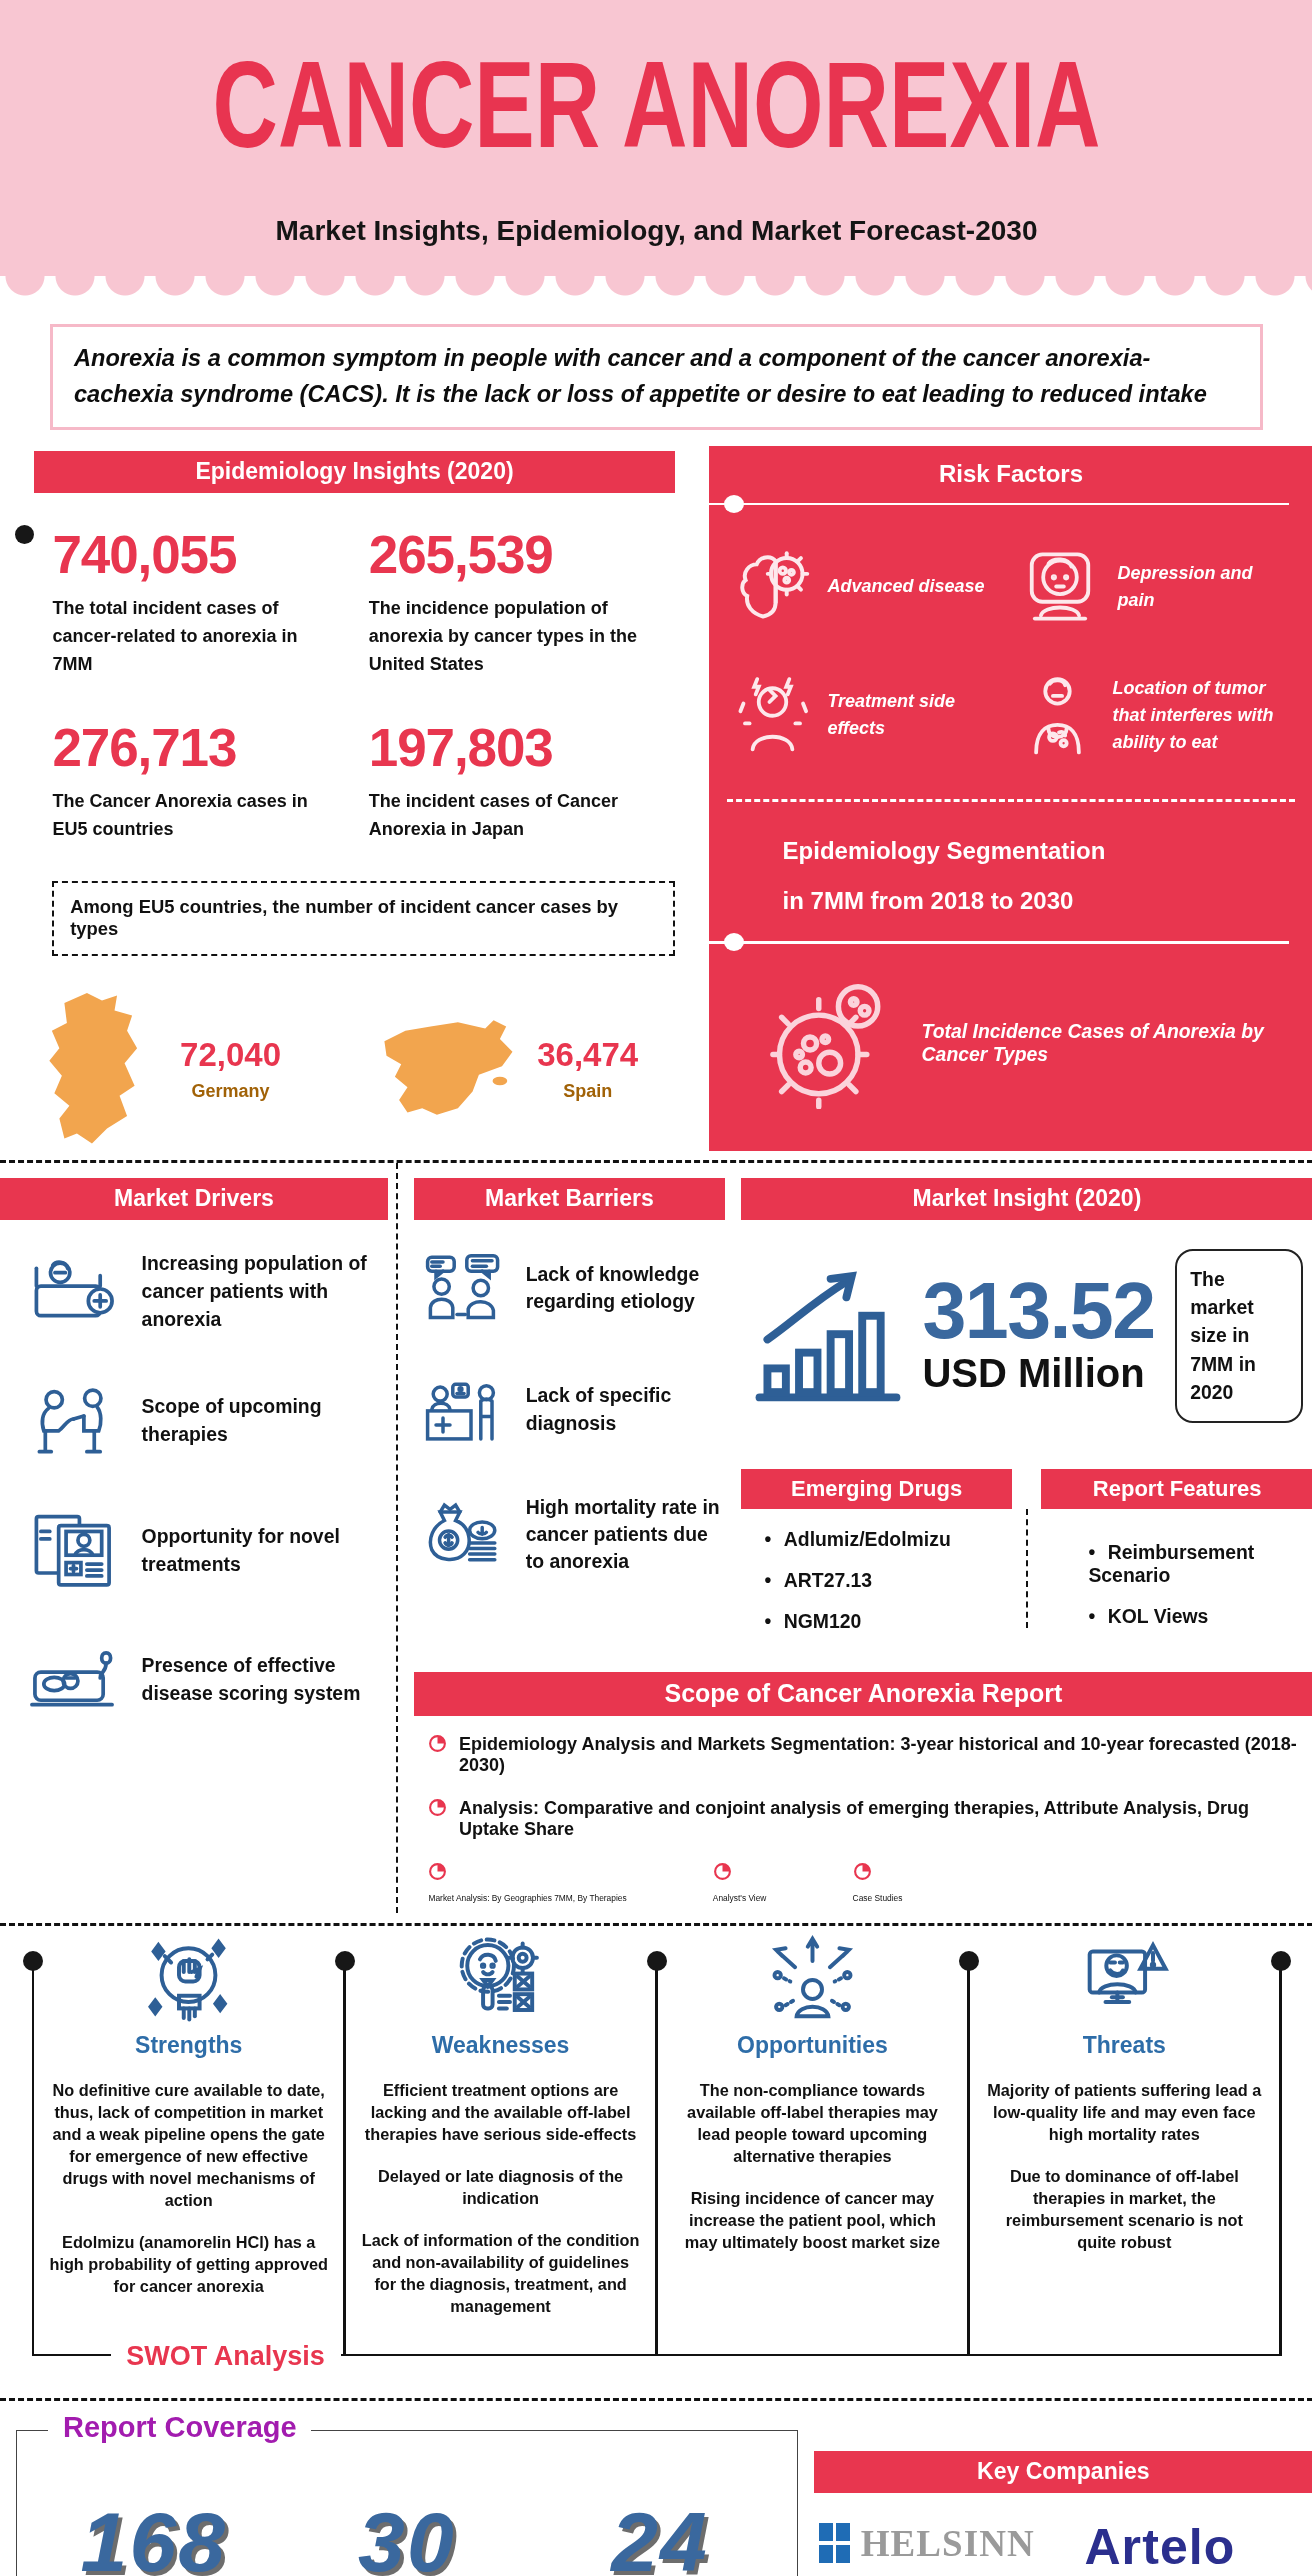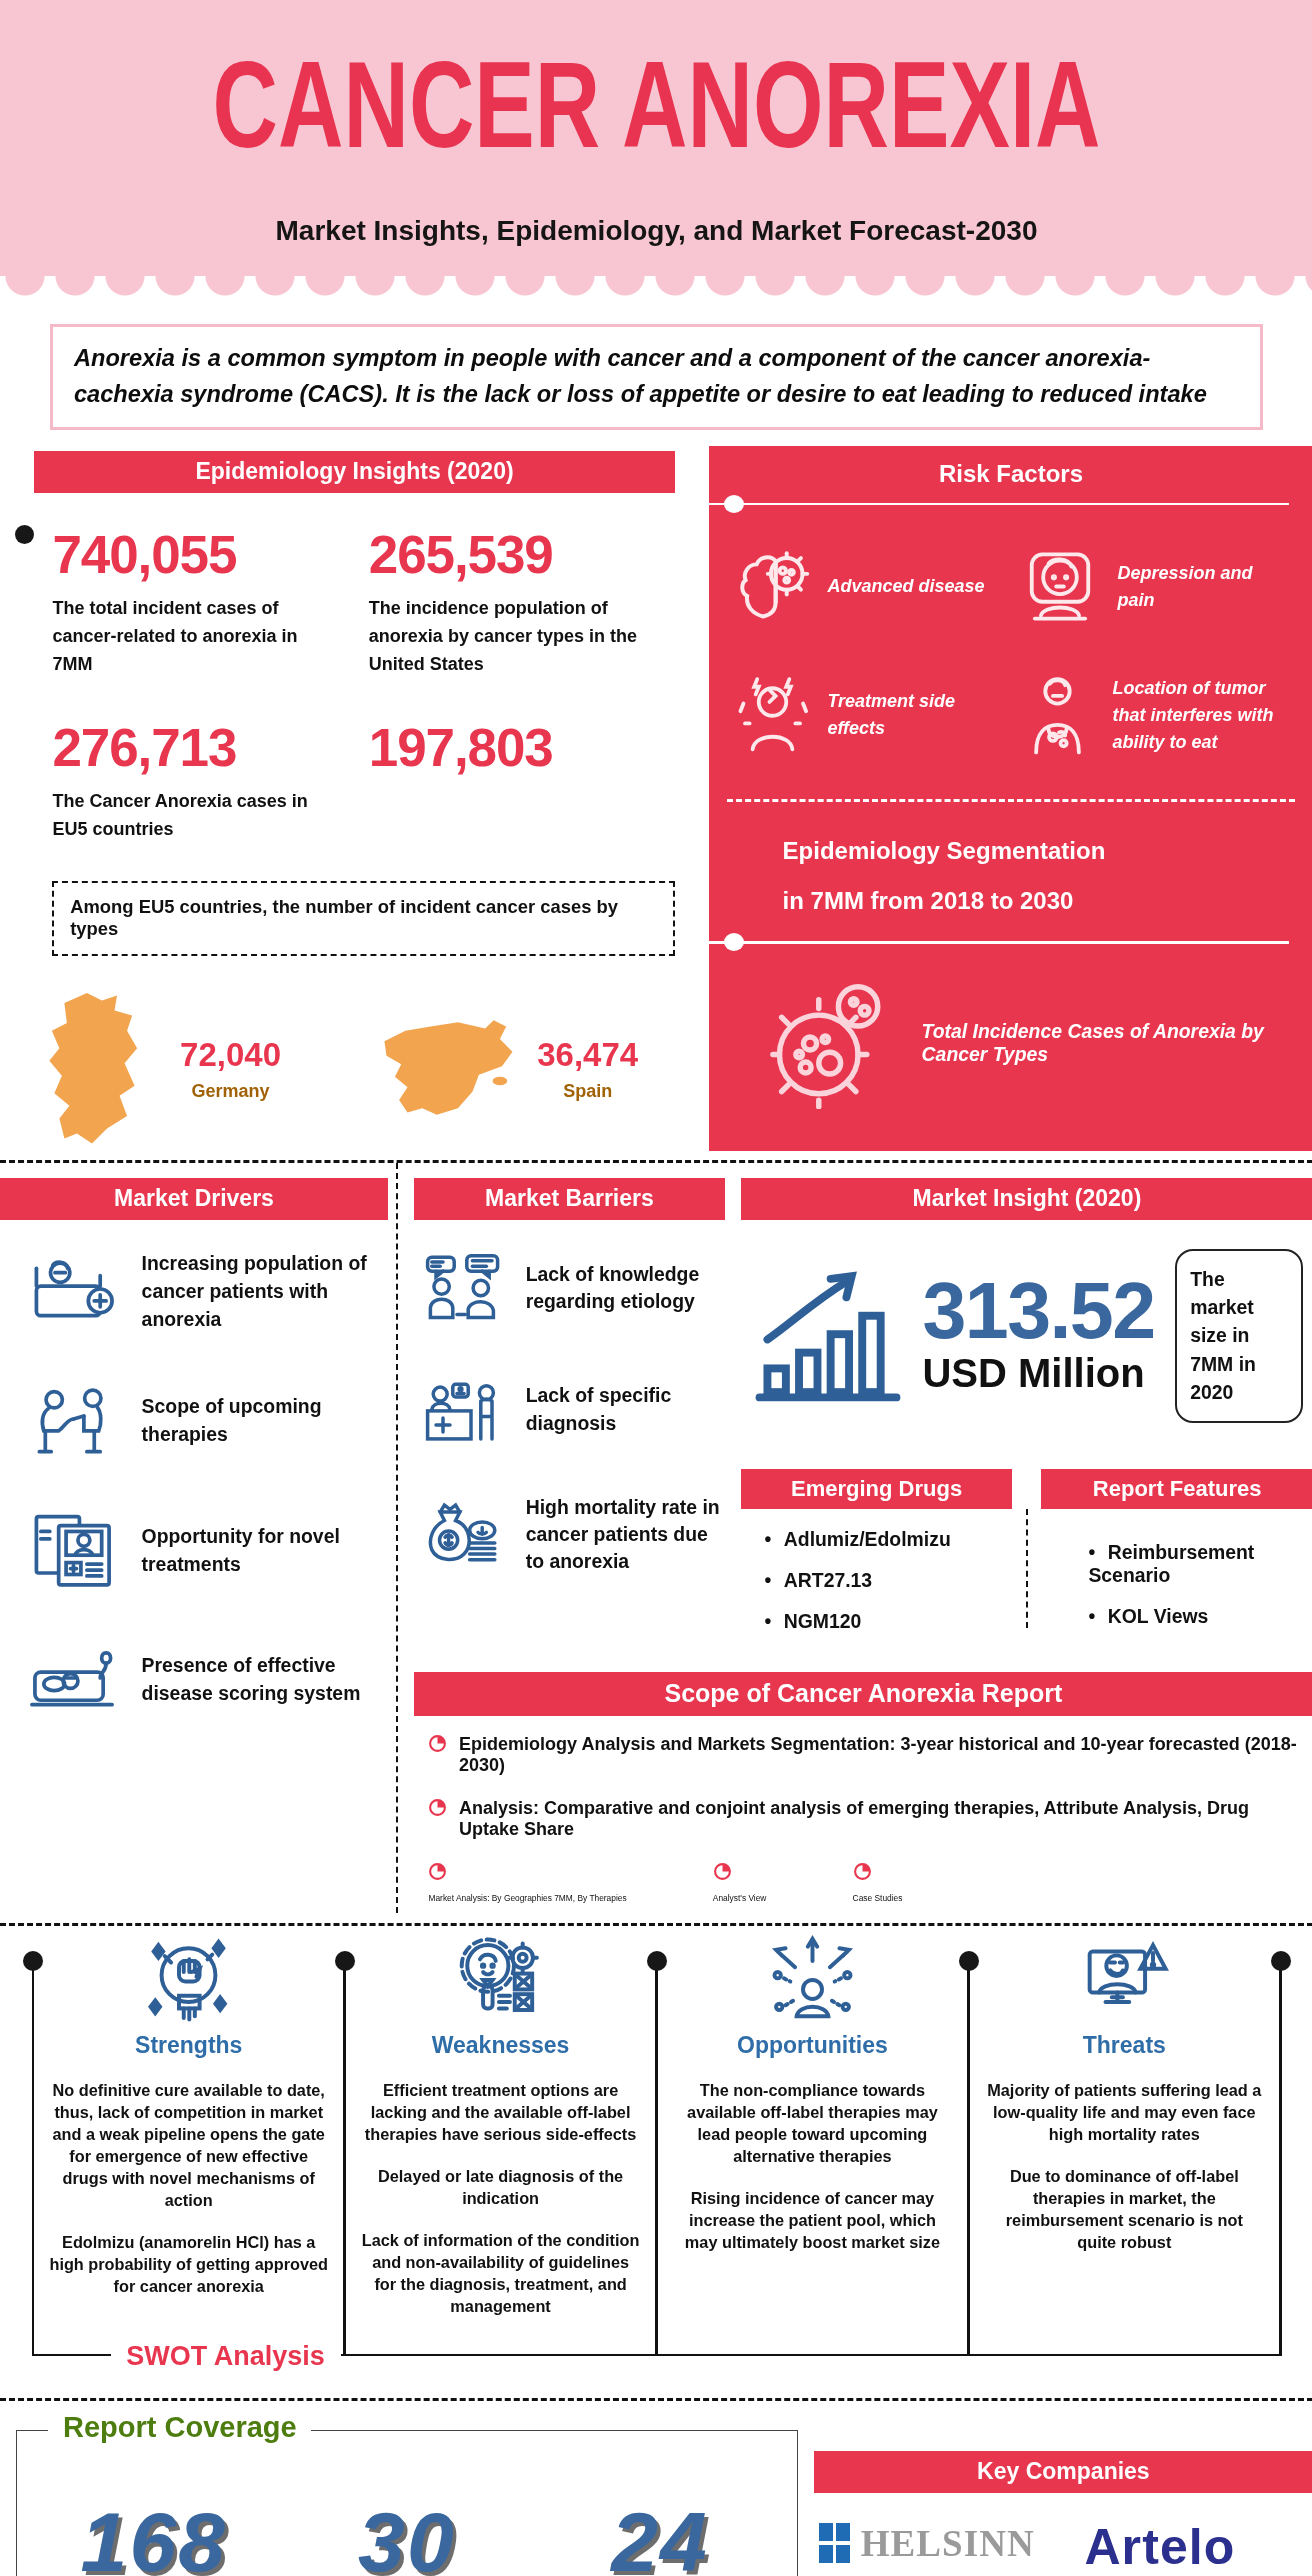--- a/index.html
+++ b/index.html
@@ -107,21 +107,21 @@
   .swot-col h3 { color:#2e6da8; font-size:23px; font-weight:bold; margin-top:3.2px; }
   .swot-col p { font-size:16.3px; font-weight:bold; line-height:1.35; margin-top:20px; }
   .swot-label { position:absolute; left:79px; bottom:-18px; background:#fff; padding:0 15.8px;
                 color:#e8364f; font-size:27px; font-weight:bold; }
   .after-swot { border-top:3.2px dashed #111; margin-top:42px; }
 
   
   .secD { display:grid; grid-template-columns:798px 515px; margin-top:29px; }
   .coverage { margin-left:15.8px; border:1.6px solid #444; position:relative; padding:63px 10.5px 31.5px 10.5px; }
   .coverage h2 { position:absolute; top:-20px; left:31.5px; background:#fff; padding:0 14.7px;
-                 font-size:29px; font-weight:bold; color:#4d7c0f; }
+                 font-size:29px; font-weight:bold; color:#a21caf; }
   .cov-grid { display:grid; grid-template-columns:1fr 1fr 1fr; row-gap:63px; }
   .cov-cell { text-align:center; }
   .cov-num { color:#3a689e; font-size:84px; font-weight:bold; font-style:italic;
              text-shadow:3.7px 3.7px 0 #6d6d6d; letter-spacing:2.1px; }
 
   .rightD { padding:0 0 0 15.8px; }
   .rightD .band { margin-top:21px; }
   .logos { padding:29px 5.3px 0 5.3px; }
   .logo-row { display:flex; align-items:flex-start; justify-content:space-between; }
   .helsinn { width:242px; }
@@ -163,20 +163,21 @@
       <div>
         <div class="stat-num">265,539</div>
         <div class="stat-lbl">The incidence population of anorexia by cancer types in the United States</div>
       </div>
       <div>
         <div class="stat-num">276,713</div>
         <div class="stat-lbl">The Cancer Anorexia cases in EU5 countries</div>
       </div>
       <div>
         <div class="stat-num">197,803</div>
+        <div class="stat-lbl">The incident cases of Cancer Anorexia in Japan</div>
       </div>
     </div>
     <div class="eu5-box">
       <div>Among EU5 countries, the number of incident cancer cases by types</div>
     </div>
     <div class="maps">
       <div class="map-item">
         <span>
           <svg width="126" height="163" viewBox="0 0 100 130">
             <path fill="#f2a54e" d="M38,4 L50,10 L62,6 L60,18 L74,22 L70,34 L78,48 L68,60 L76,78 L64,86 L70,102 L54,112 L42,124 L30,116 L20,120 L16,104 L24,94 L12,84 L18,70 L8,58 L16,48 L10,34 L22,28 L20,12 Z"></path>

